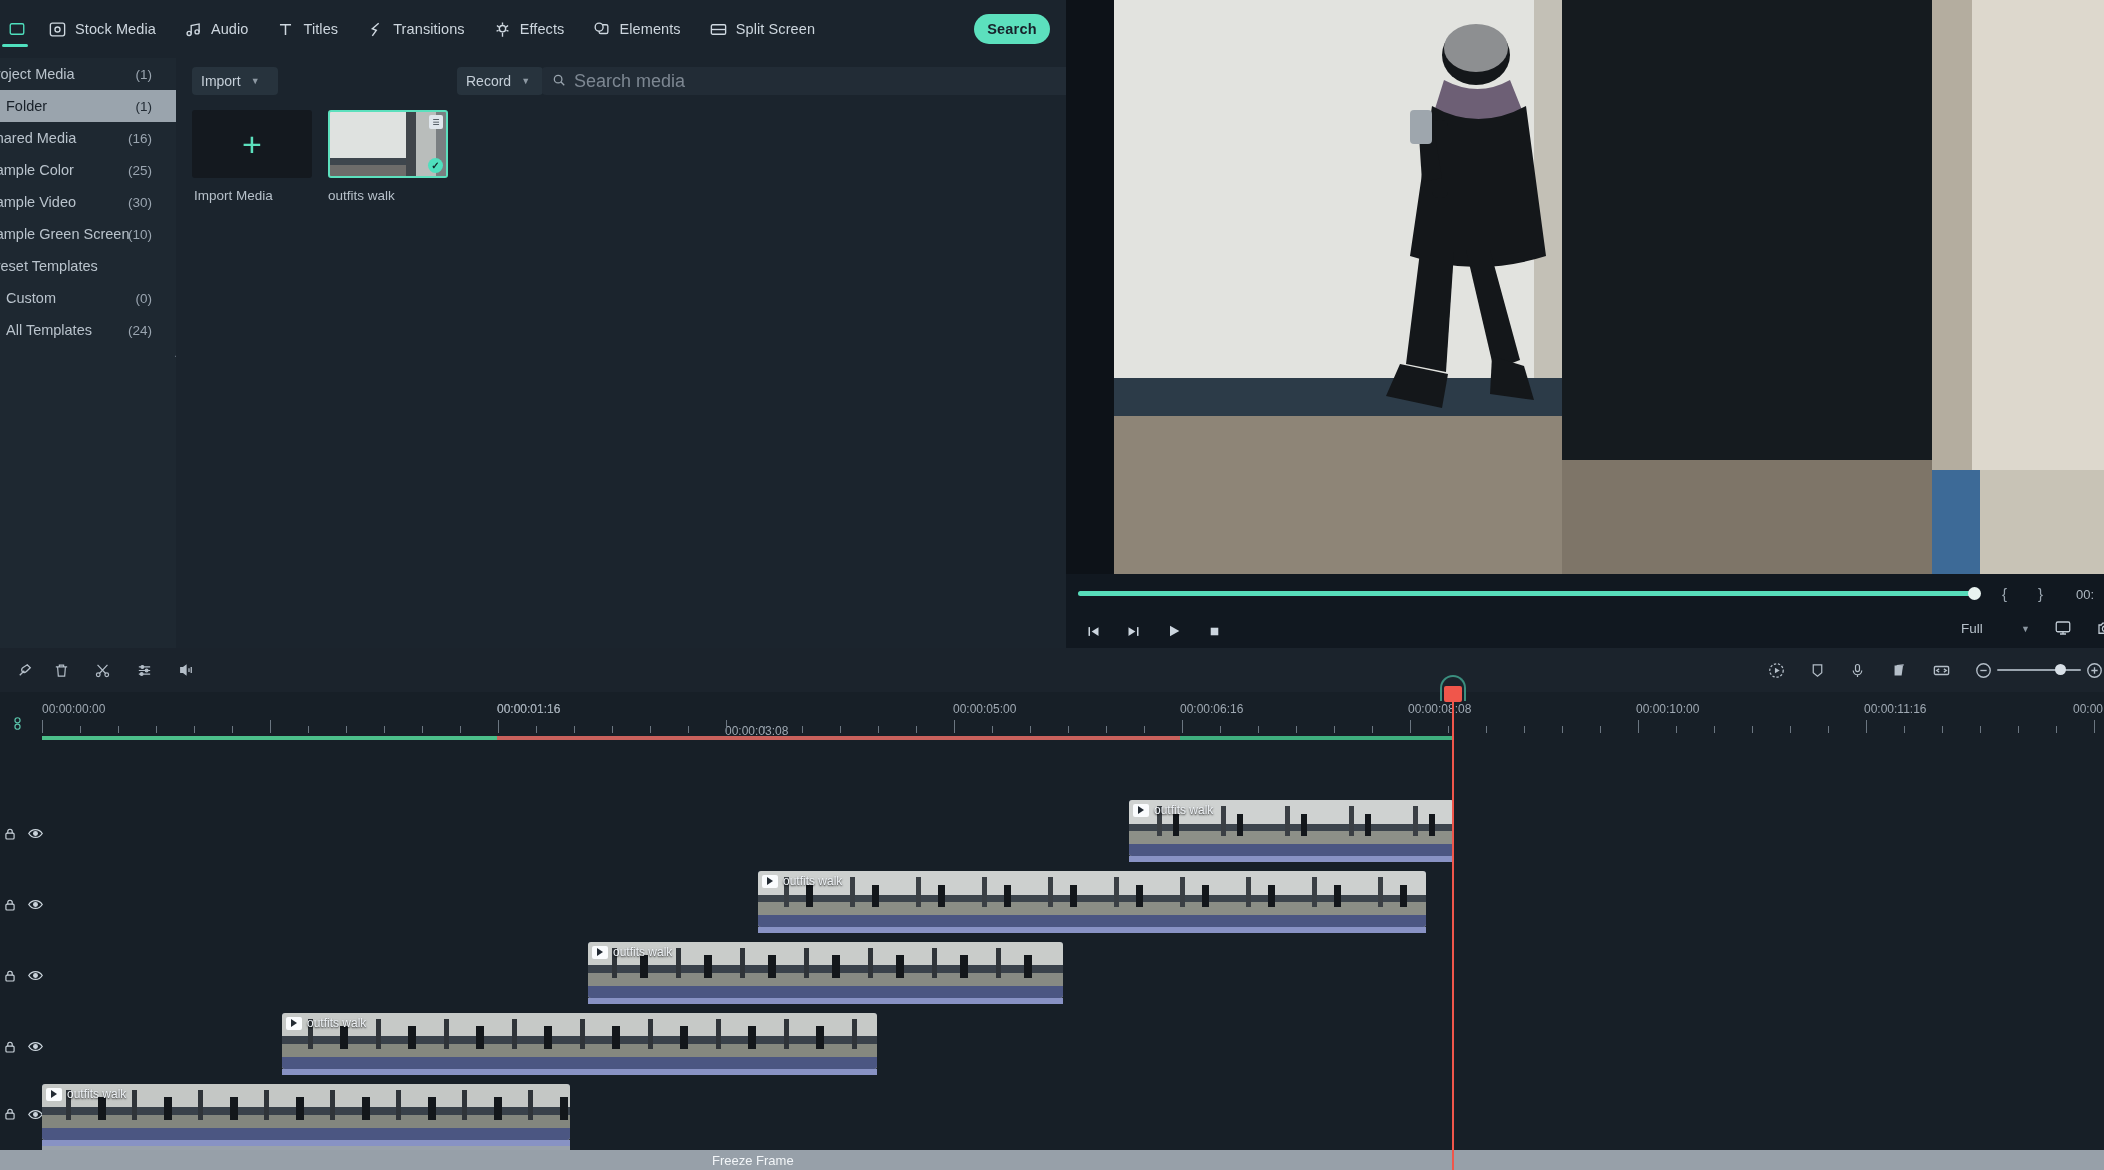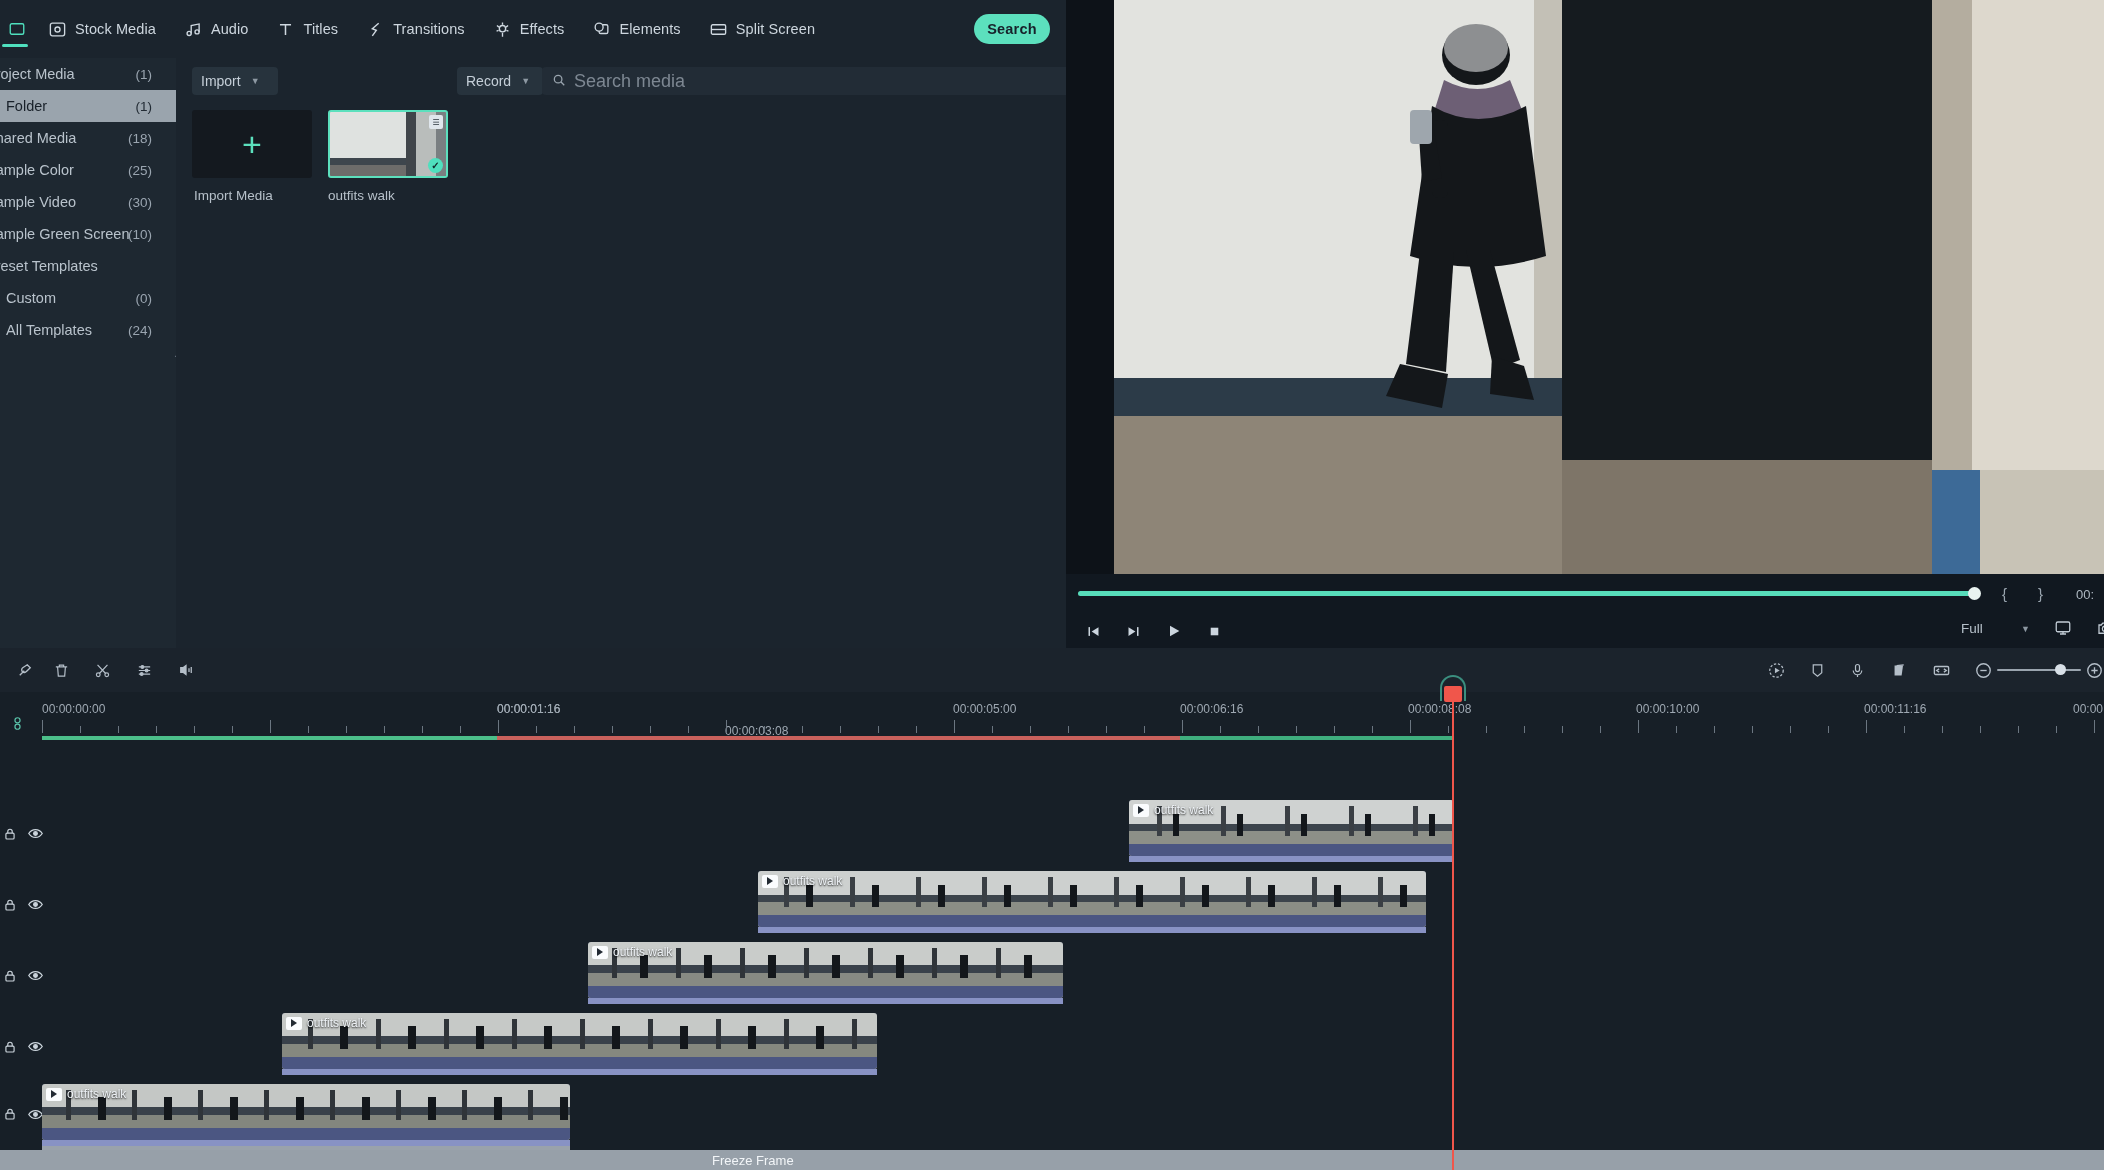--- a/index.html
+++ b/index.html
@@ -260,21 +260,21 @@
       <span class="s-ct">(1)</span>
     </div>
 
     <div class="side-row sel" style="top:32px;position:absolute;width:176px;">
       <span class="s-lb" style="left:6px">Folder</span>
       <span class="s-ct">(1)</span>
     </div>
 
     <div class="side-row grp" style="top:64px;position:absolute;width:176px;">
       <span class="s-lb" style="left:-14px">Shared Media</span>
-      <span class="s-ct">(18)</span>
+      <span class="s-ct">(16)</span>
     </div>
 
     <div class="side-row" style="top:96px;position:absolute;width:176px;">
       <span class="s-lb" style="left:-14px">Sample Color</span>
       <span class="s-ct">(25)</span>
     </div>
 
     <div class="side-row" style="top:128px;position:absolute;width:176px;">
       <span class="s-lb" style="left:-14px">Sample Video</span>
       <span class="s-ct">(30)</span>

